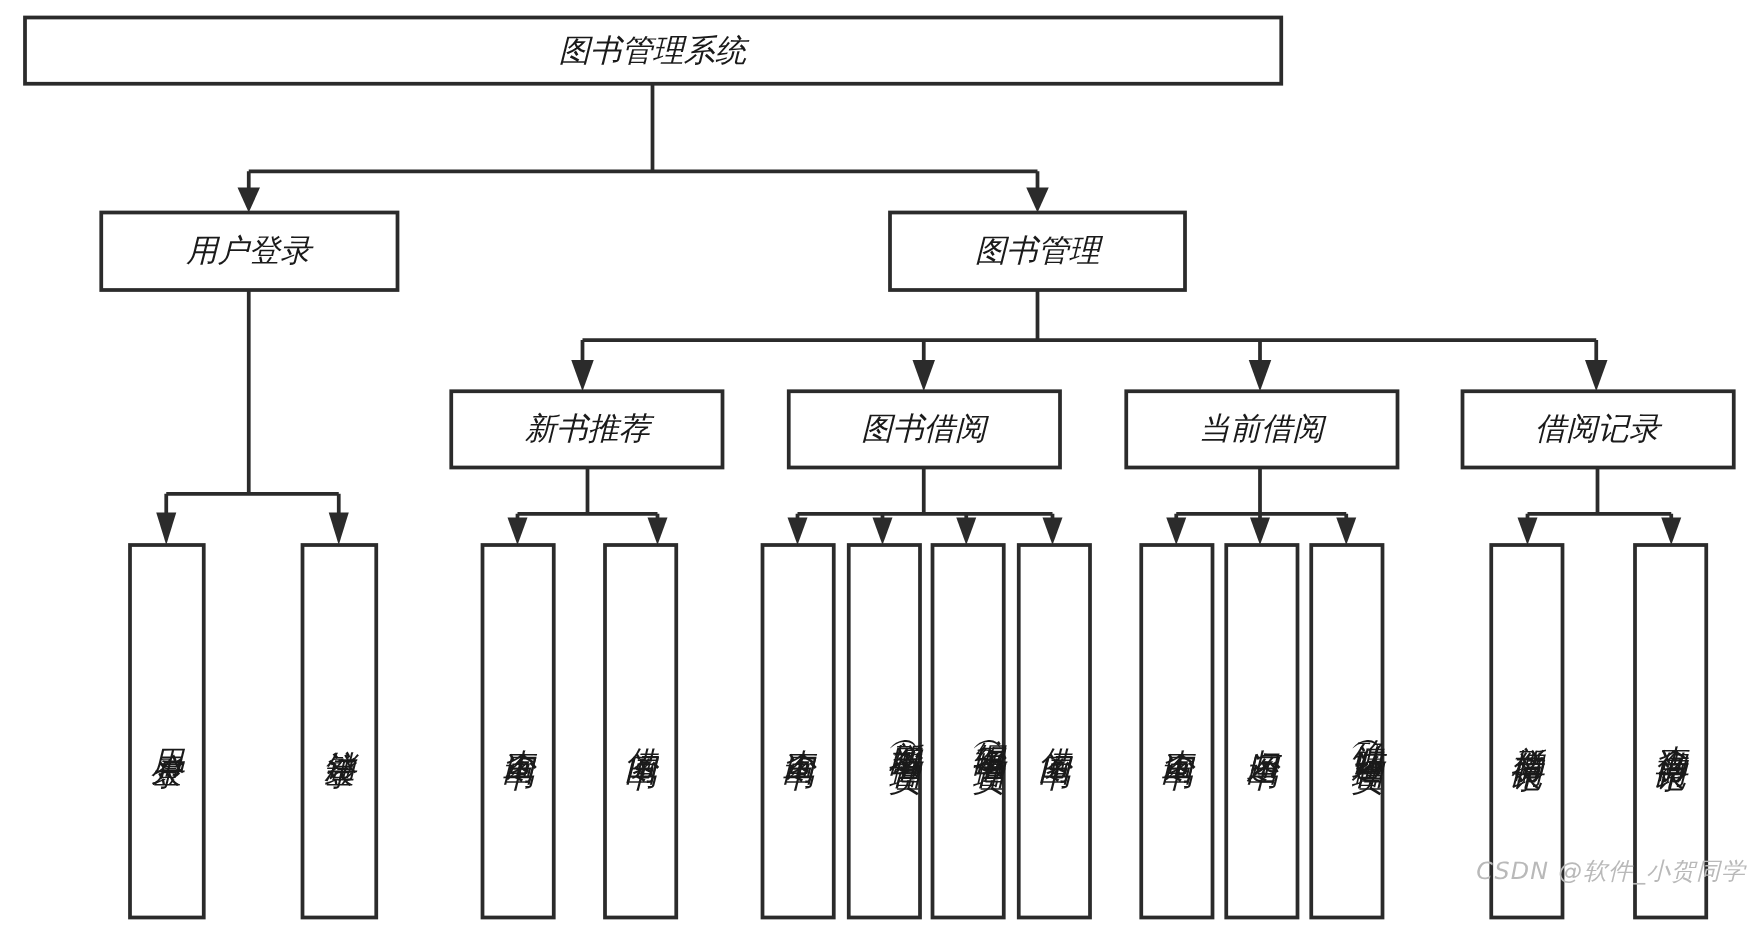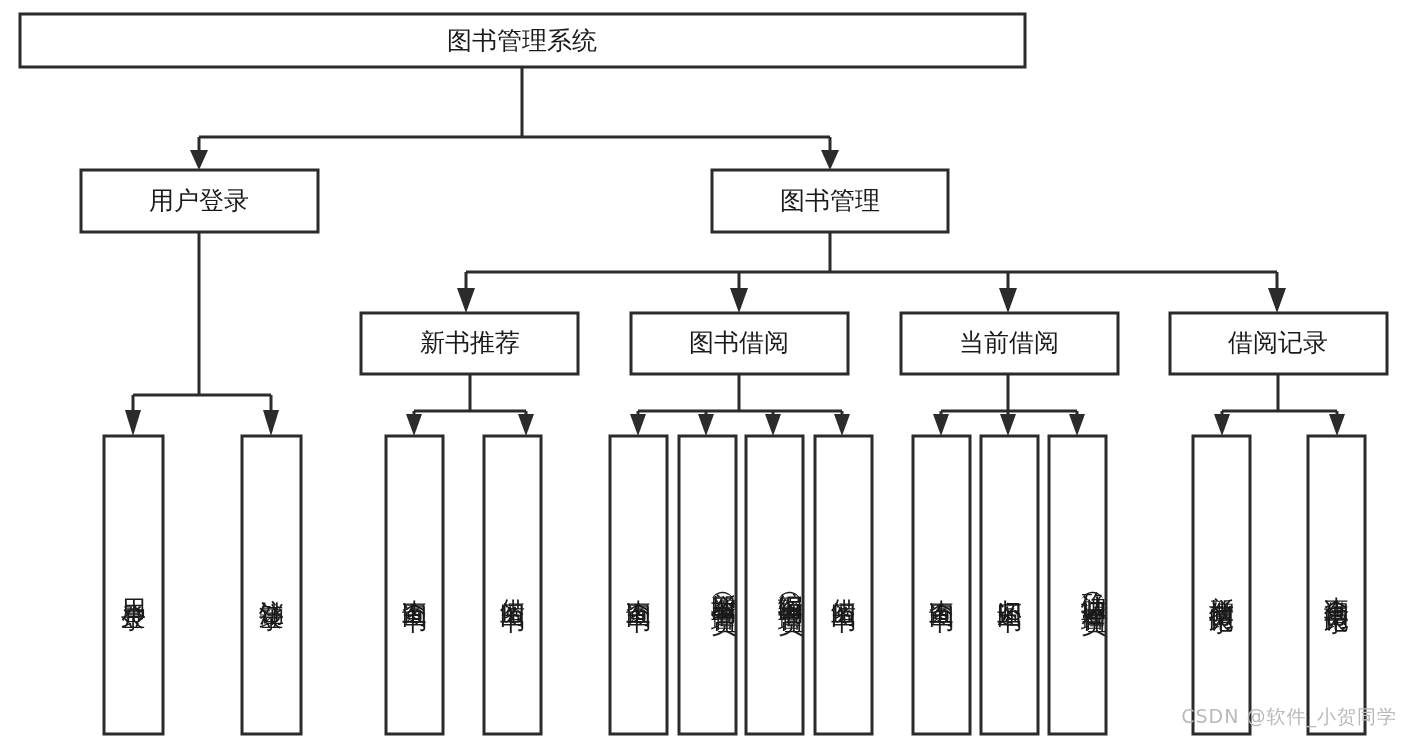--- a/index.html
+++ b/index.html
@@ -11,20 +11,21 @@
     width: 1405px;
     height: 747px;
     overflow: hidden;
     font-family: "DejaVu Sans", "Liberation Sans", sans-serif;
   }
   #stage {
     position: relative;
     width: 1405px;
     height: 732px;
     background: #ffffff;
+    font-style: italic;
   }
   svg#diagram {
     position: absolute;
     left: 0;
     top: 0;
     width: 1405px;
     height: 747px;
     display: block;
   }
   .node-box {
@@ -61,21 +62,21 @@
     display: flex;
     align-items: center;
     justify-content: center;
     text-align: center;
     white-space: nowrap;
     pointer-events: none;
   }
   .watermark {
     position: absolute;
     right: 8px;
-    bottom: 2px;
+    bottom: 22px;
     font-family: "DejaVu Sans", "Liberation Sans", sans-serif;
     font-size: 19px;
     color: #b9b9b9;
     letter-spacing: 1px;
     white-space: nowrap;
   }
 </style>
 </head>
 <body>
 

